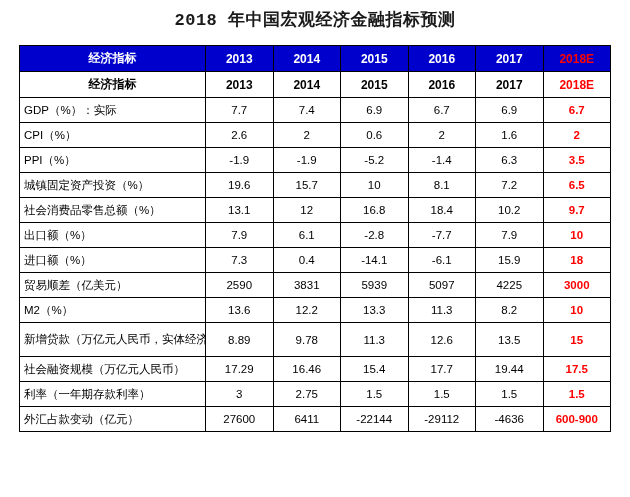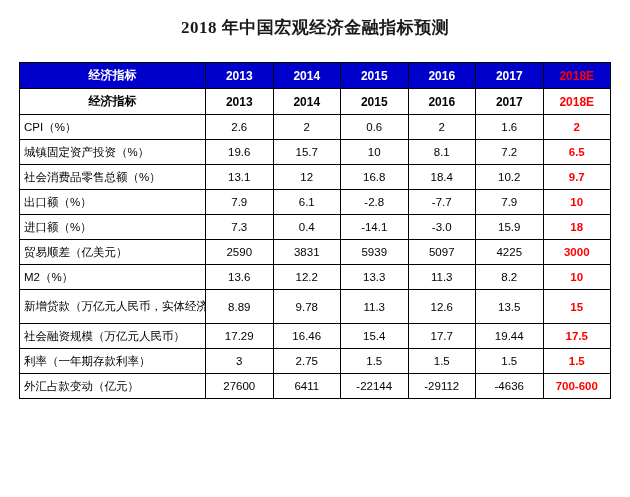--- a/index.html
+++ b/index.html
@@ -16,32 +16,31 @@
   }
   #page {
     width: 630px;
     height: 497px;
     position: relative;
     background: #ffffff;
     box-sizing: border-box;
   }
   .title {
     text-align: center;
-    font-family: Liberation Serif, serif;
+    font-family: Liberation Mono, monospace;
     font-size: 17px;
     font-weight: bold;
     color: #1a1a1a;
     padding: 8px 0 7px 0;
     letter-spacing: 0.5px;
-    margin-top: 8px;
   }
   table.data {
     border-collapse: collapse;
     width: 592px;
-    margin: 16px auto;
+    margin: 7px auto;
     table-layout: fixed;
   }
   table.data td {
     border: 1px solid #000000;
     font-size: 11.5px;
     height: 25px;
     padding: 0 4px;
     box-sizing: border-box;
     overflow: hidden;
     white-space: nowrap;
@@ -119,29 +118,47 @@
         <td>经济指标</td>
         <td>2013</td>
         <td>2014</td>
         <td>2015</td>
         <td>2016</td>
         <td>2017</td>
         <td class="last">2018E</td>
       </tr>
 
       <tr>
+        <td class="label">GDP（%）：实际</td>
+        <td class="val">7.7</td>
+        <td class="val">7.4</td>
+        <td class="val">6.9</td>
+        <td class="val">6.7</td>
+        <td class="val">6.9</td>
+        <td class="est">6.7</td>
+      </tr>
+      <tr>
         <td class="label">CPI（%）</td>
         <td class="val">2.6</td>
         <td class="val">2</td>
         <td class="val">0.6</td>
         <td class="val">2</td>
         <td class="val">1.6</td>
         <td class="est">2</td>
       </tr>
       <tr>
+        <td class="label">PPI（%）</td>
+        <td class="val">-1.9</td>
+        <td class="val">-1.9</td>
+        <td class="val">-5.2</td>
+        <td class="val">-1.4</td>
+        <td class="val">6.3</td>
+        <td class="est">3.5</td>
+      </tr>
+      <tr>
         <td class="label">城镇固定资产投资（%）</td>
         <td class="val">19.6</td>
         <td class="val">15.7</td>
         <td class="val">10</td>
         <td class="val">8.1</td>
         <td class="val">7.2</td>
         <td class="est">6.5</td>
       </tr>
       <tr>
         <td class="label">社会消费品零售总额（%）</td>
@@ -159,21 +176,21 @@
         <td class="val">-2.8</td>
         <td class="val">-7.7</td>
         <td class="val">7.9</td>
         <td class="est">10</td>
       </tr>
       <tr>
         <td class="label">进口额（%）</td>
         <td class="val">7.3</td>
         <td class="val">0.4</td>
         <td class="val">-14.1</td>
-        <td class="val">-3.0</td>
+        <td class="val">-6.1</td>
         <td class="val">15.9</td>
         <td class="est">18</td>
       </tr>
       <tr>
         <td class="label">贸易顺差（亿美元）</td>
         <td class="val">2590</td>
         <td class="val">3831</td>
         <td class="val">5939</td>
         <td class="val">5097</td>
         <td class="val">4225</td>
@@ -215,18 +232,18 @@
         <td class="val">1.5</td>
         <td class="est">1.5</td>
       </tr>
       <tr>
         <td class="label">外汇占款变动（亿元）</td>
         <td class="val">27600</td>
         <td class="val">6411</td>
         <td class="val">-22144</td>
         <td class="val">-29112</td>
         <td class="val">-4636</td>
-        <td class="est">700-600</td>
+        <td class="est">600-900</td>
       </tr>
     </tbody>
   </table>
 
 </div>
 
 </body></html>

